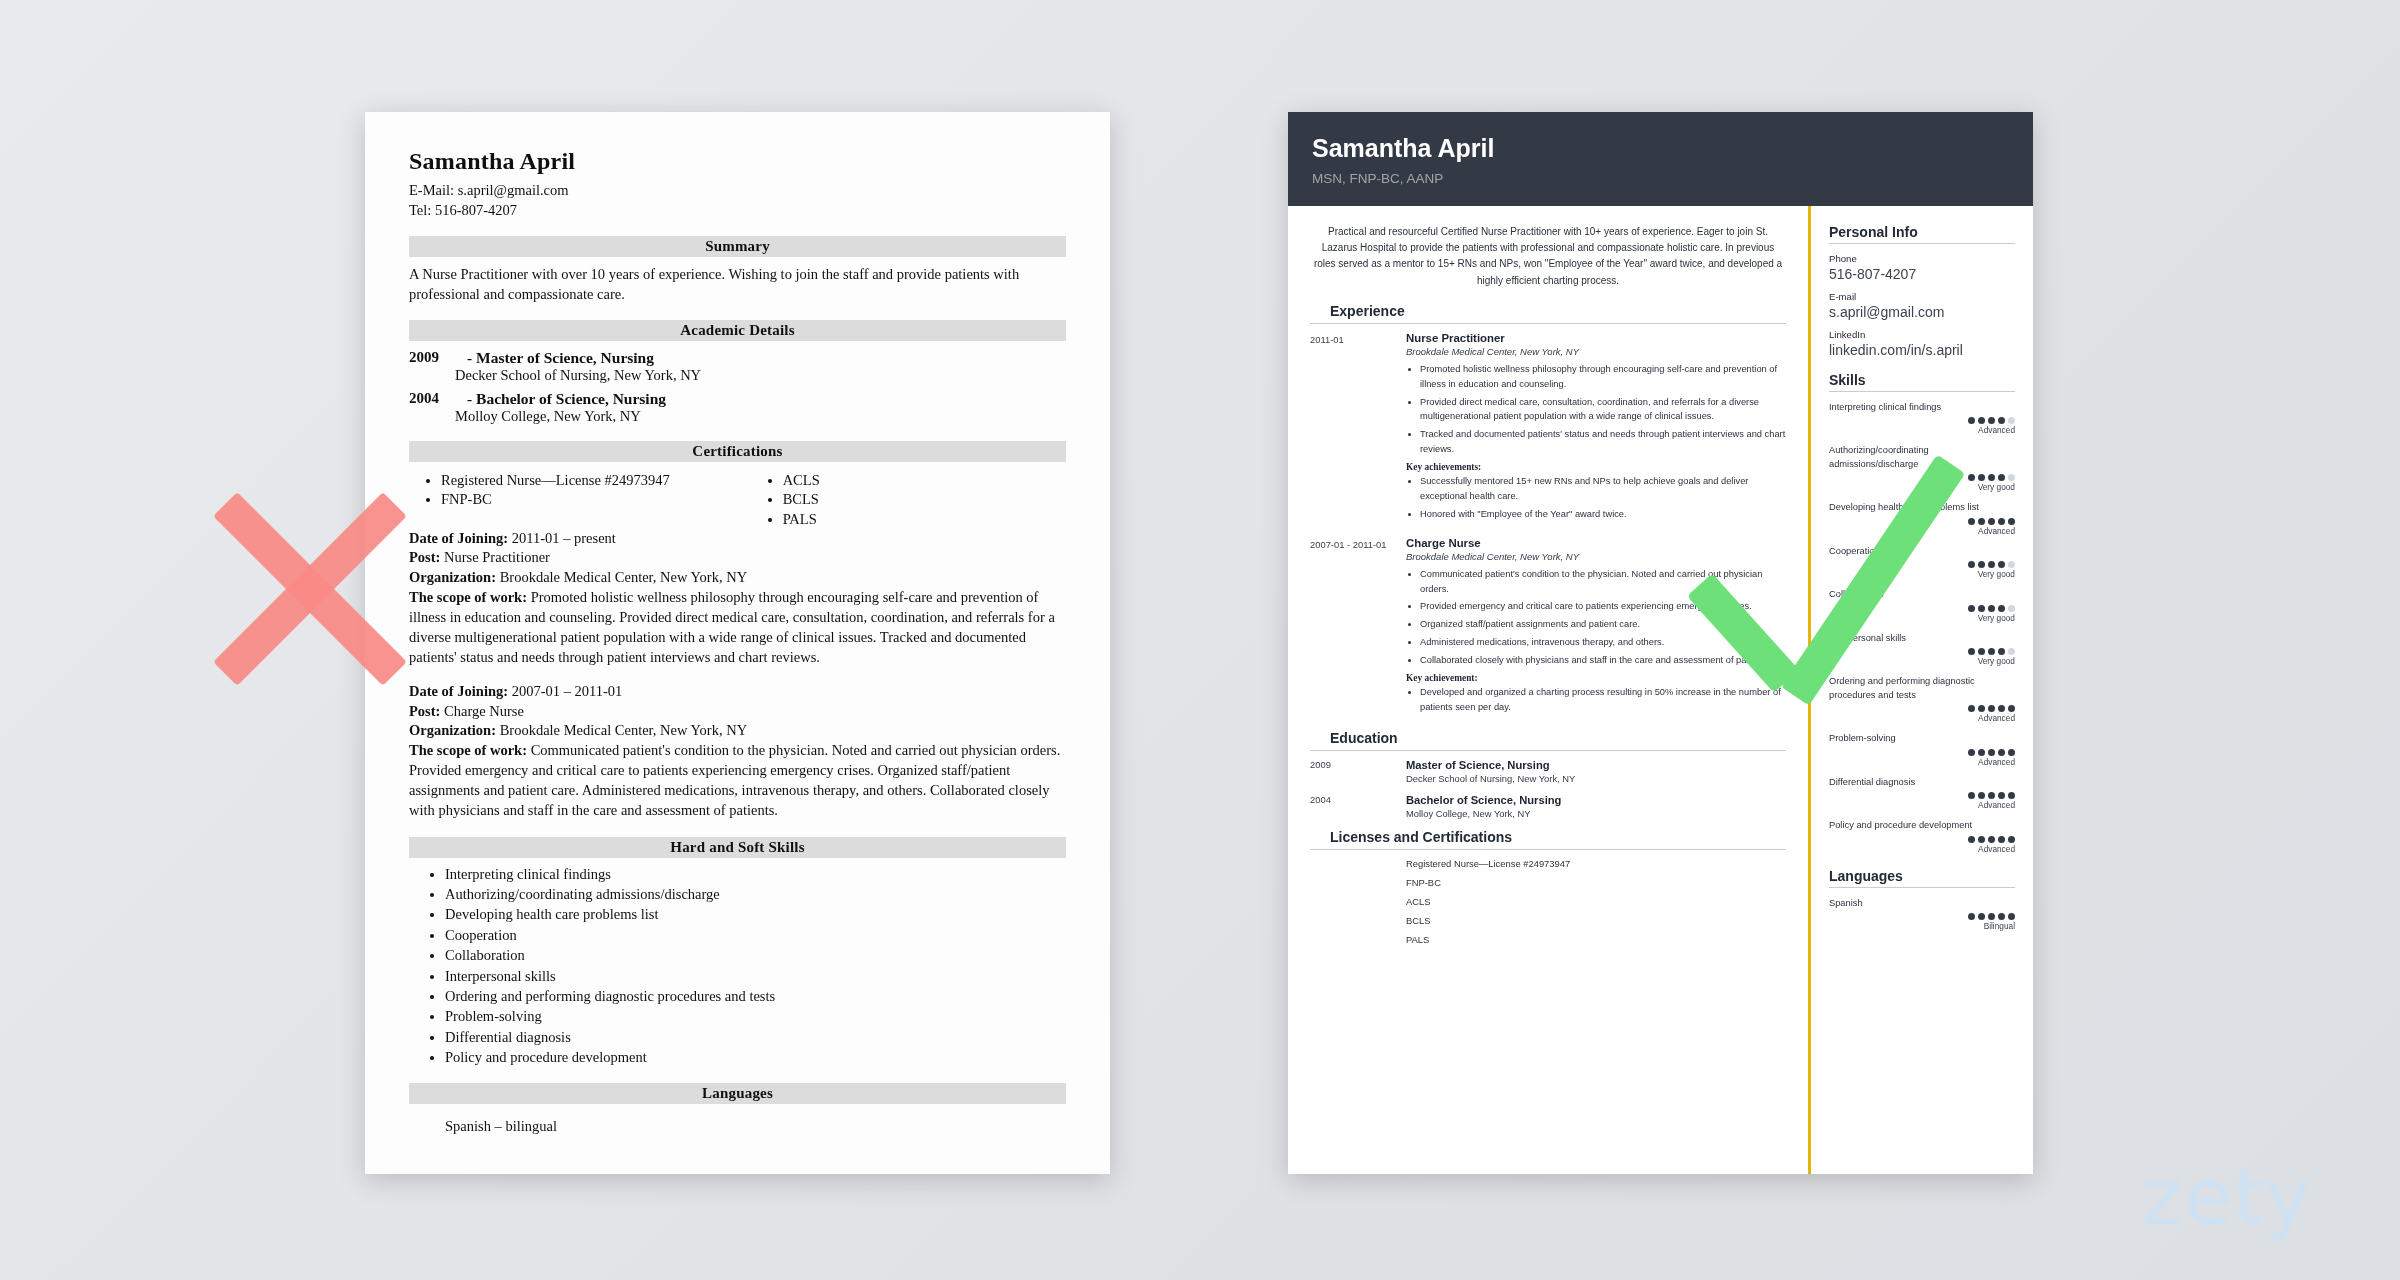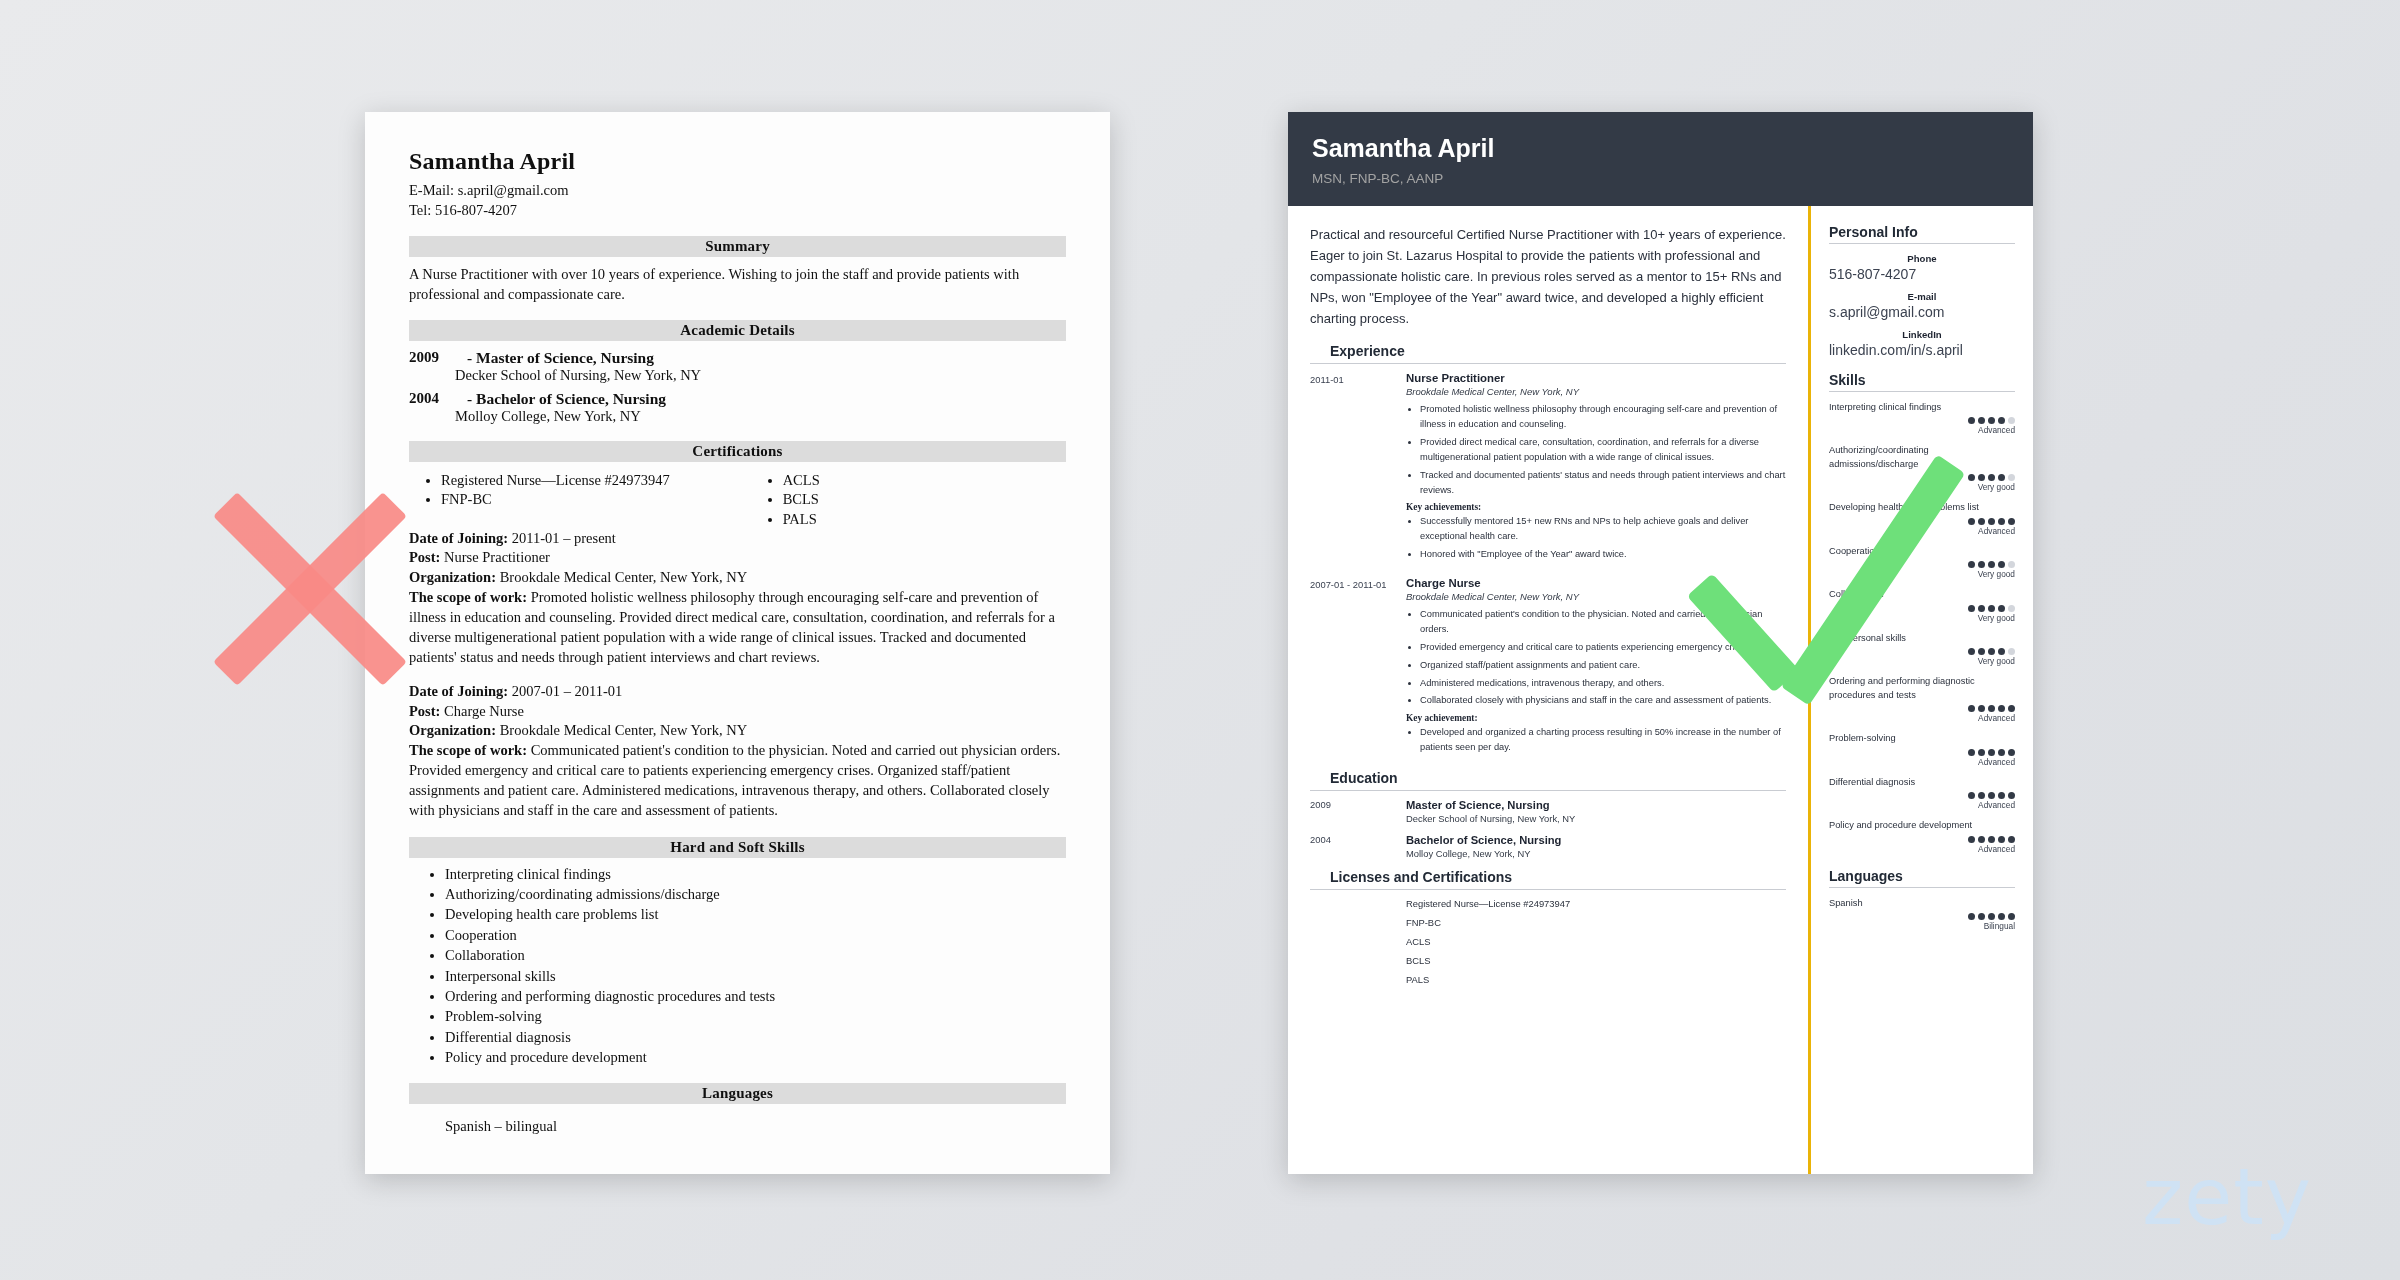--- a/index.html
+++ b/index.html
@@ -64,42 +64,42 @@
   }
   .gr-header{
     background:#333a46; color:#fff; padding:22px 24px 20px 24px;
   }
   .gr-name{ font-size:25px; font-weight:bold; margin:0 0 8px 0; }
   .gr-title{ font-size:13.5px; color:#a3a3a3; margin:0; }
   .gr-body{ display:flex; flex:1; min-height:0; }
   .gr-main{ width:520px; padding:18px 22px 10px 22px; }
   .gr-side{ width:225px; border-left:3px solid #eab308; padding:18px 18px 10px 18px; }
 
-  .gr-summary{ font-size:13px; line-height:1.62; color:#2a303c; margin:0 0 14px 0; }
+  .gr-summary{ font-size:10px; line-height:1.62; color:#2a303c; margin:0 0 14px 0;text-align:center; }
   .gr-h2{
     font-size:14px; font-weight:bold; margin:10px 0 4px 0; color:#222a36;padding-left:20px;
   }
   .gr-rule{ height:1px; background:#c9ccd2; margin:0 0 8px 0; }
   .job{ display:flex; margin-bottom:12px; }
   .job-date{ width:96px; font-size:9.4px; color:#3a4150; line-height:1.5; padding-top:1px;}
   .job-body{ flex:1; }
   .job-role{ font-size:11.4px; font-weight:bold; margin:0 0 2px 0; }
   .job-org{ font-size:9.5px; font-style:italic; color:#333a46; margin:0 0 5px 0;}
   .job-ul{ margin:0; padding-left:14px; }
   .job-ul li{ font-size:9.3px; line-height:1.6; color:#2b313d; margin-bottom:3px; }
   .job-sub{ font-size:9.4px; font-weight:bold; margin:5px 0 2px 0;font-family:Liberation Serif, serif; }
   .edu2{ display:flex; margin-bottom:10px;}
   .edu2-date{ width:96px; font-size:9.4px; color:#3a4150; }
   .edu2-deg{ font-size:11.2px; font-weight:bold; margin:0 0 2px 0;}
   .edu2-school{ font-size:9.4px; color:#333a46; }
   .cert-line{ font-size:9.4px; color:#2b313d; margin:0 0 8px 96px; }
 
   .side-h{ font-size:14px; font-weight:bold; margin:0 0 3px 0; color:#222a36;}
   .side-rule{ height:1px; background:#c9ccd2; margin:0 0 9px 0;}
-  .side-lbl{ font-size:9.6px; font-weight:bold; margin:9px 0 2px 0;text-align:center;}
+  .side-lbl{ font-size:9.6px; font-weight:normal; margin:9px 0 2px 0;}
   .side-val{ font-size:14px; color:#3b4250; margin:0 0 6px 0; }
   .skill{ margin-bottom:9px; }
   .skill-name{ font-size:9.3px; color:#2b313d; line-height:1.45; margin-bottom:3px;}
   .dots{ display:flex; justify-content:flex-end; gap:3px; }
   .dot{ width:7px; height:7px; border-radius:50%; background:#d3d6dc; }
   .dot.on{ background:#333a46; }
   .skill-lvl{ font-size:8.3px; text-align:right; color:#3b4250; margin-top:1px;}
 
   
   .checkmark{ position:absolute; left:1660px; top:460px; width:300px; height:260px; pointer-events:none;}

